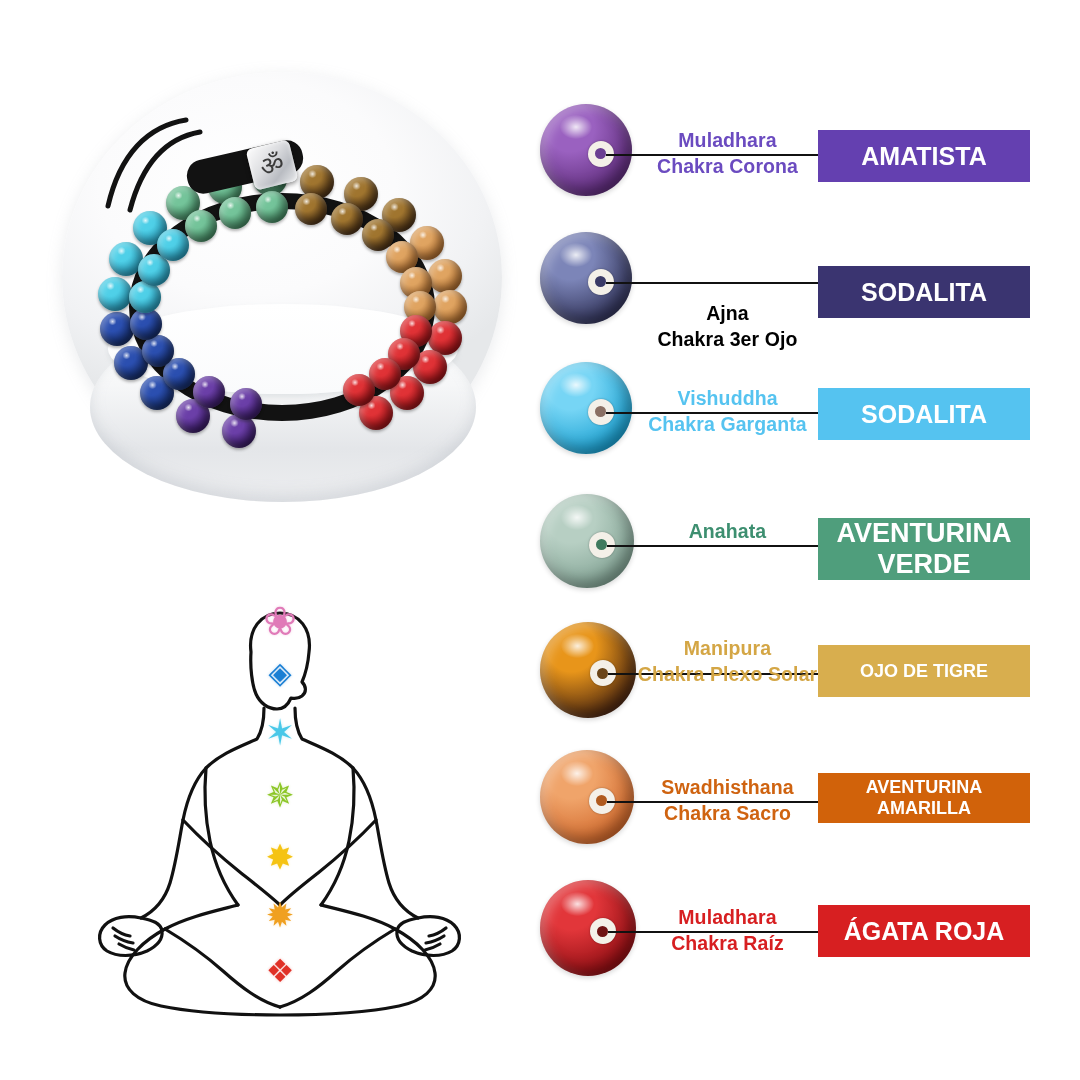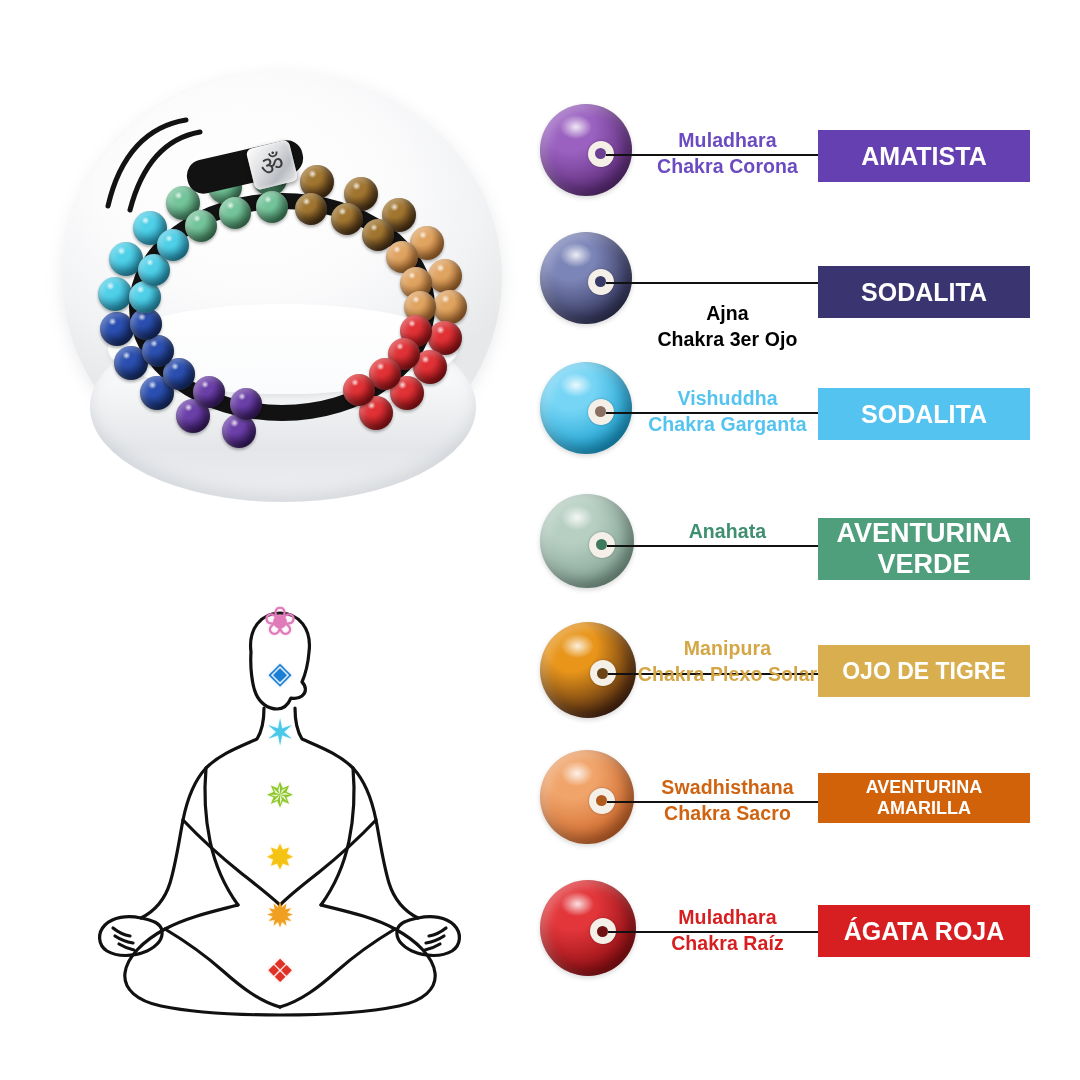--- a/index.html
+++ b/index.html
@@ -310,21 +310,21 @@
           <div class="hl"></div>
           <div class="hole" style="left: 49.92px; top: 38.4px;">
             <i style="background: rgb(107, 69, 24);"></i>
           </div>
         </div>
         <div class="leader" style="left: 87.92px; top: 53.4px; width: 218.08px;"></div>
         <div class="names" style="color: rgb(212, 166, 69); left: 110px; width: 195px; top: 15.4px;">
           <div>Manipura</div>
           <div>Chakra Plexo Solar</div>
         </div>
-        <div class="stone-bar" style="left: 298px; width: 212px; height: 52px; top: 25px; background: rgb(216, 174, 78); font-size: 23px;">
+        <div class="stone-bar" style="left: 298px; width: 212px; height: 52px; top: 25px; background: rgb(216, 174, 78); font-size: 18px;">
           <span>OJO DE TIGRE</span>
         </div>
       </div>
       <div class="row" style="top: 748px;">
         <div class="gem" style="width: 94px; height: 94px; top: 2px; background: radial-gradient(circle at 33% 26%, rgb(240, 164, 106) 0%, rgb(240, 164, 106) 26%, rgb(208, 103, 42) 78%, rgb(208, 103, 42) 100%);">
           <div class="hl"></div>
           <div class="hole" style="left: 48.88px; top: 37.6px;">
             <i style="background: rgb(176, 90, 30);"></i>
           </div>
         </div>

